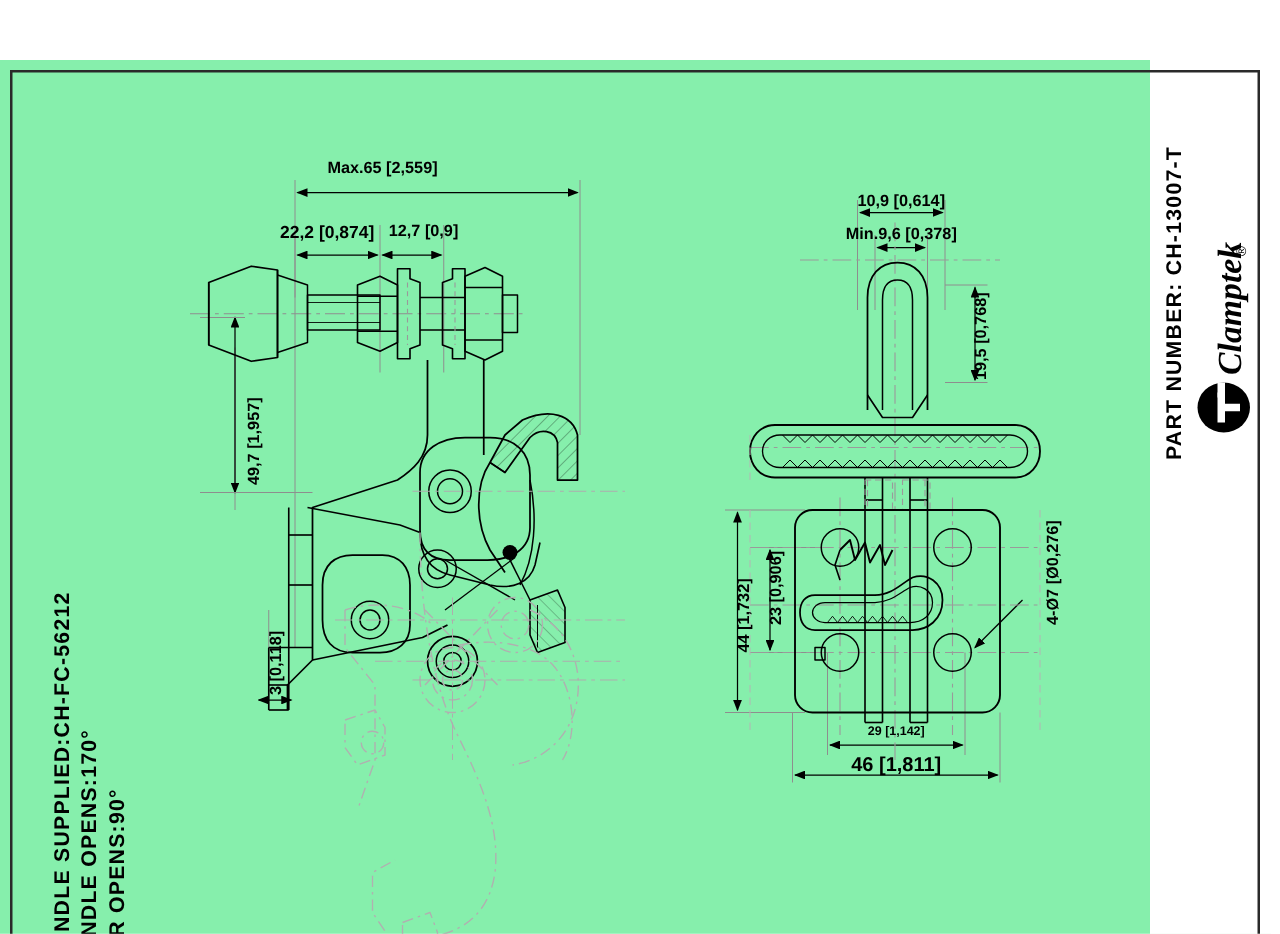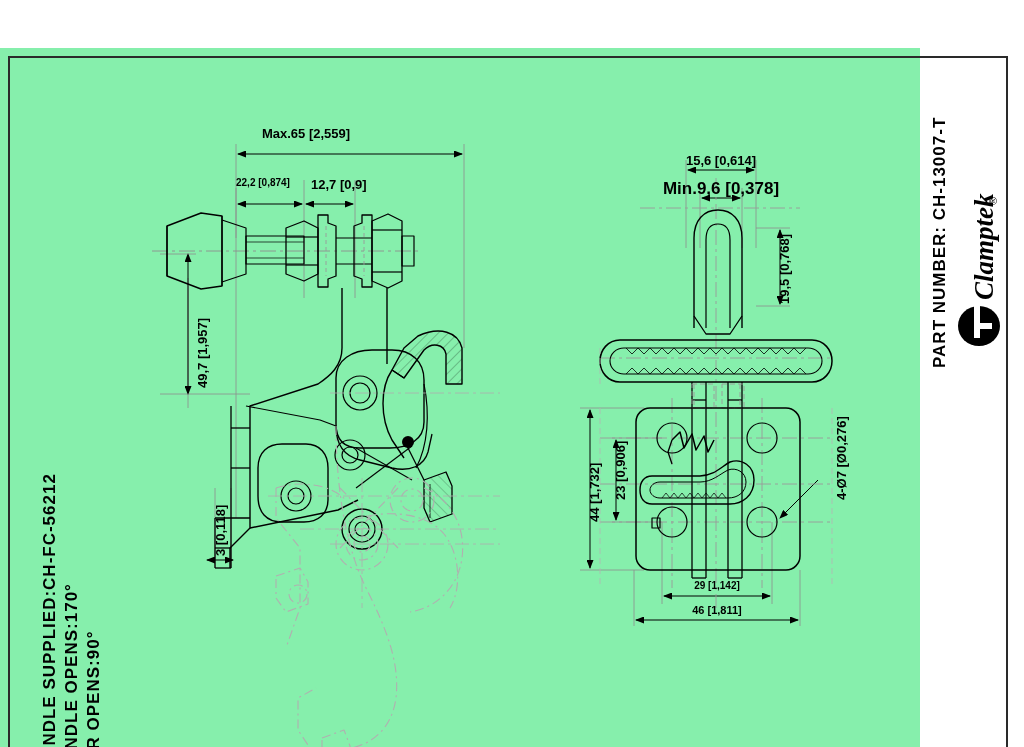--- a/index.html
+++ b/index.html
@@ -303,32 +303,32 @@
 
       <g stroke="#b4b4b4" stroke-width="0.8" stroke-dasharray="6 4">
         <line x1="600" y1="360" x2="600" y2="540"></line>
         <line x1="832" y1="360" x2="832" y2="540"></line>
         <line x1="600" y1="300" x2="600" y2="340"></line>
       </g>
     </g>
   </svg>
 
   <div class="note dimtxt" style="left:306px;top:78px;font-size:13px;transform:translateX(-50%)">Max.65 [2,559]</div>
-  <div class="note dimtxt" style="left:236px;top:129px;font-size:10px">22,2 [0,874]</div>
+  <div class="note dimtxt" style="left:224px;top:129px;font-size:14px">22,2 [0,874]</div>
   <div class="note dimtxt" style="left:311px;top:129px;font-size:13px">12,7 [0,9]</div>
   <div class="note dimtxt rot-left" style="left:195px;top:340px;font-size:13px">49,7 [1,957]</div>
   <div class="note dimtxt rot-left" style="left:213px;top:508px;font-size:13px">3 [0,118]</div>
 
-  <div class="note dimtxt" style="left:721px;top:105px;font-size:13px;transform:translateX(-50%)">15,6 [0,614]</div>
-  <div class="note dimtxt" style="left:721px;top:131px;font-size:17px;transform:translateX(-50%)">Min.9,6 [0,378]</div>
+  <div class="note dimtxt" style="left:721px;top:105px;font-size:13px;transform:translateX(-50%)">10,9 [0,614]</div>
+  <div class="note dimtxt" style="left:721px;top:131px;font-size:13px;transform:translateX(-50%)">Min.9,6 [0,378]</div>
   <div class="note dimtxt rot-left" style="left:777px;top:256px;font-size:13px">19,5 [0,768]</div>
   <div class="note dimtxt rot-left" style="left:587px;top:474px;font-size:13px">44 [1,732]</div>
   <div class="note dimtxt rot-left" style="left:613px;top:452px;font-size:13px">23 [0,906]</div>
   <div class="note dimtxt" style="left:717px;top:532px;font-size:10px;transform:translateX(-50%)">29 [1,142]</div>
-  <div class="note dimtxt" style="left:717px;top:556px;font-size:11px;transform:translateX(-50%)">46 [1,811]</div>
+  <div class="note dimtxt" style="left:717px;top:556px;font-size:16px;transform:translateX(-50%)">46 [1,811]</div>
   <div class="note dimtxt rot-left" style="left:834px;top:452px;font-size:13px">4-Ø7 [Ø0,276]</div>
 
   <div class="note rot-left" style="left:84px;top:728px;font-size:17px;letter-spacing:1px">BAR OPENS:90°</div>
   <div class="note rot-left" style="left:62px;top:728px;font-size:17px;letter-spacing:1px">HANDLE OPENS:170°</div>
   <div class="note rot-left" style="left:40px;top:728px;font-size:17px;letter-spacing:1px">SPINDLE SUPPLIED:CH-FC-56212</div>
 
   <div class="note rot-left" style="left:930px;top:320px;font-size:17px;letter-spacing:1px">PART NUMBER: CH-13007-T</div>
 
   <div class="logo-wrap" style="left:957px;top:300px;width:160px;height:52px;">
     <svg width="160" height="52" viewBox="0 0 160 52">

